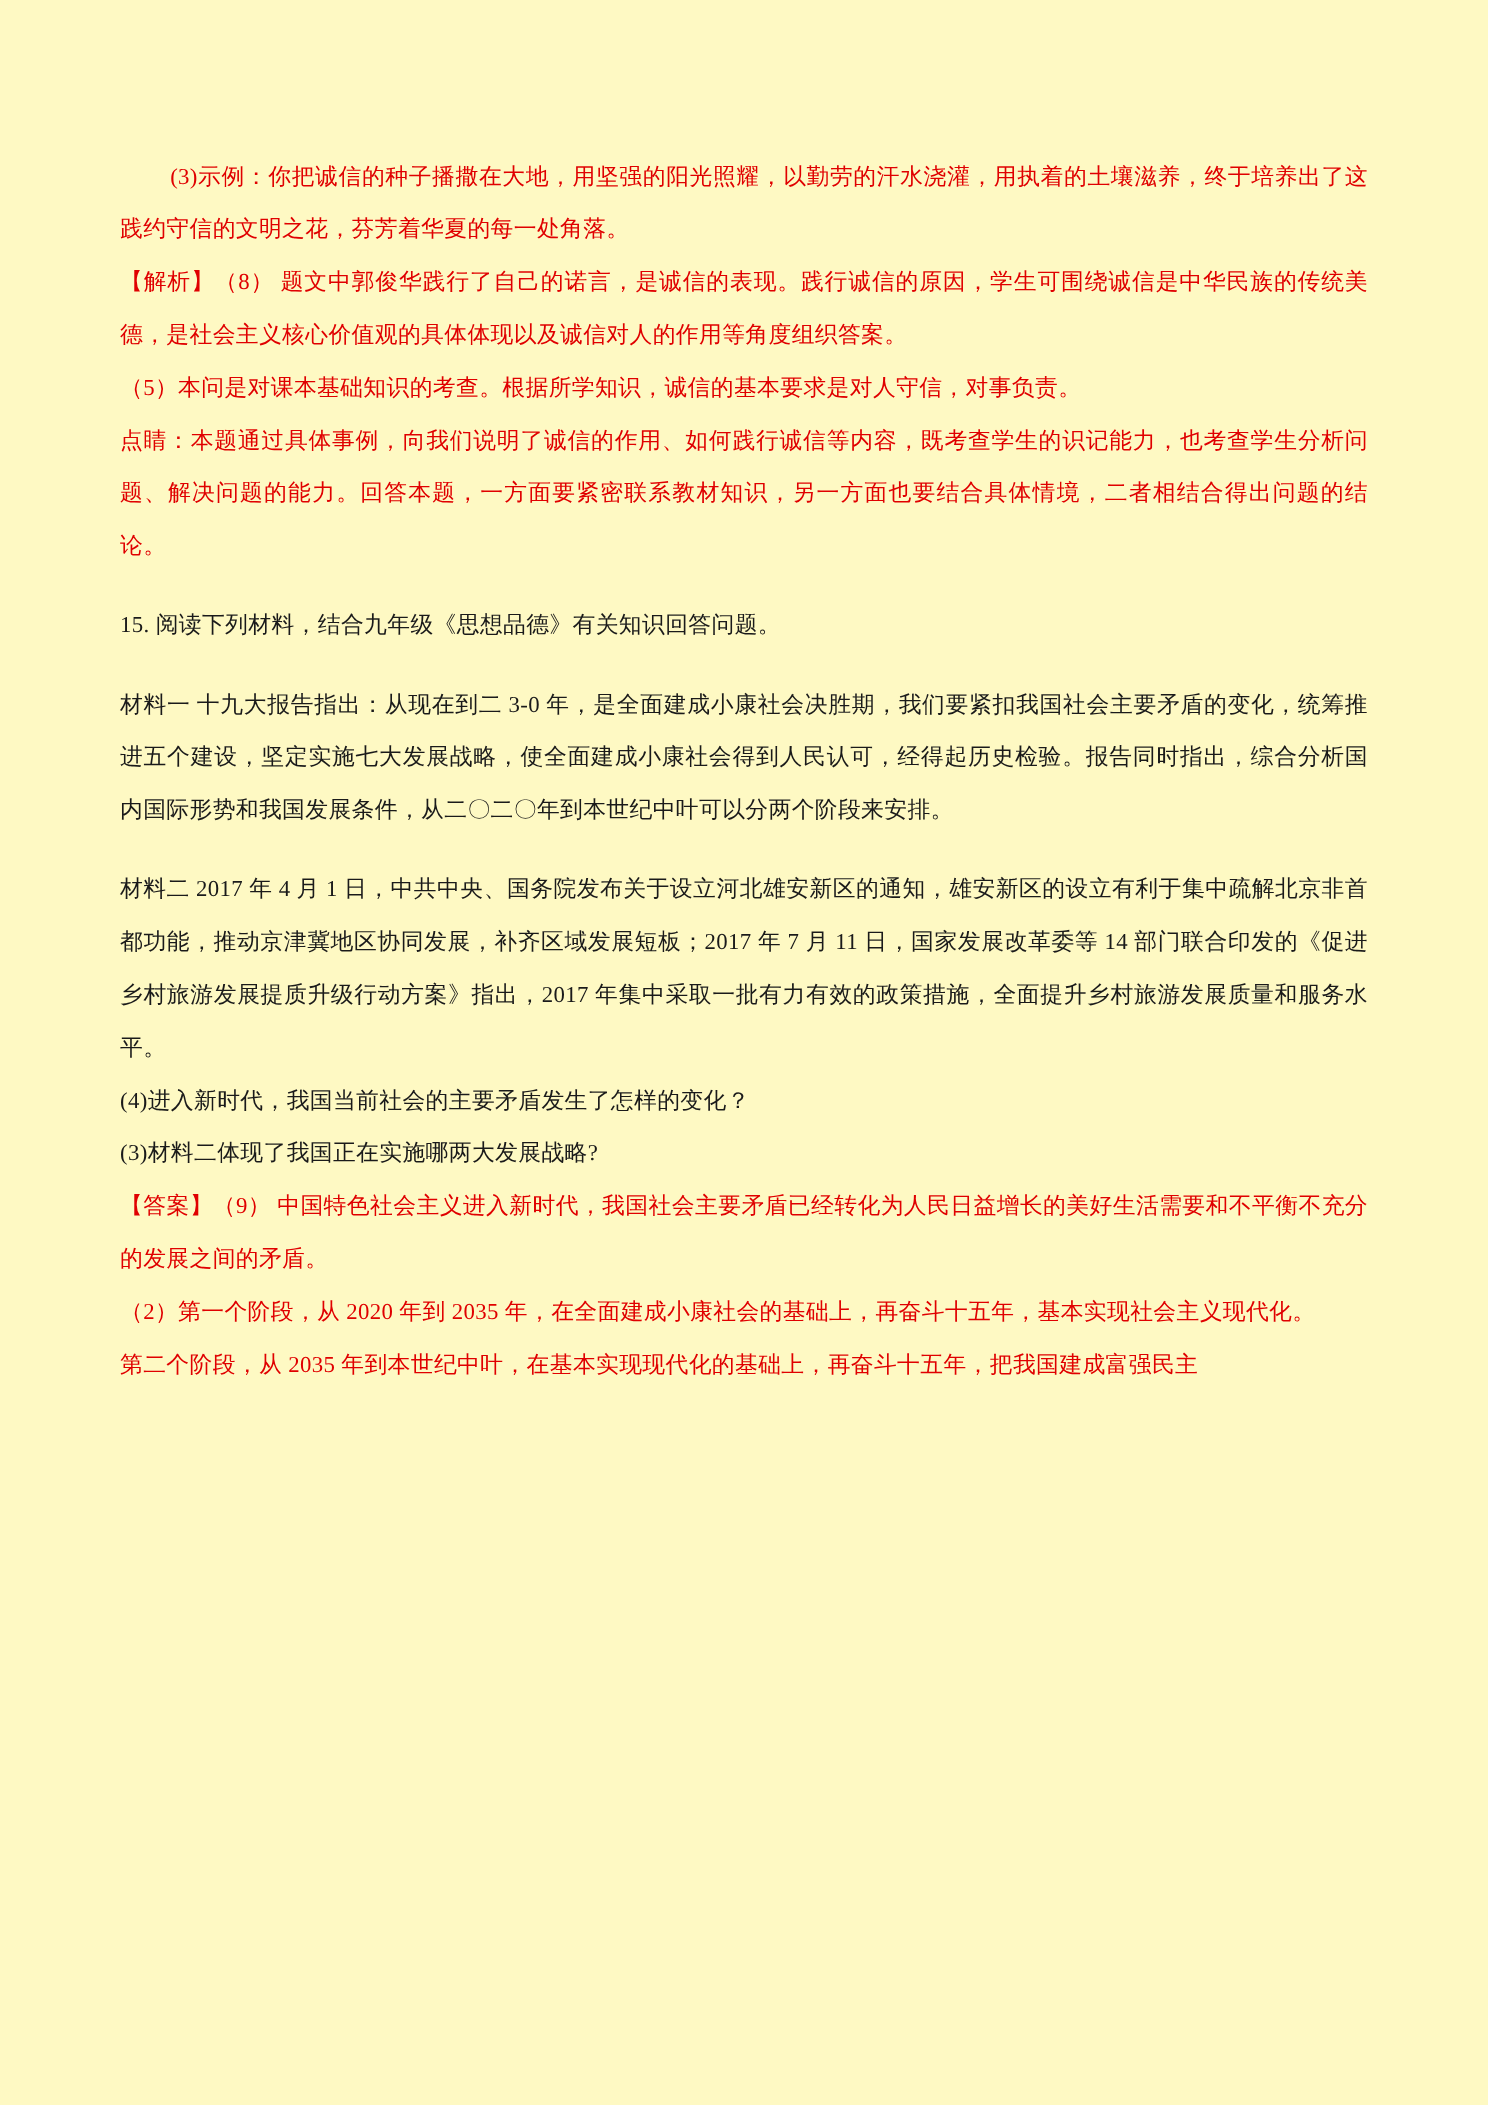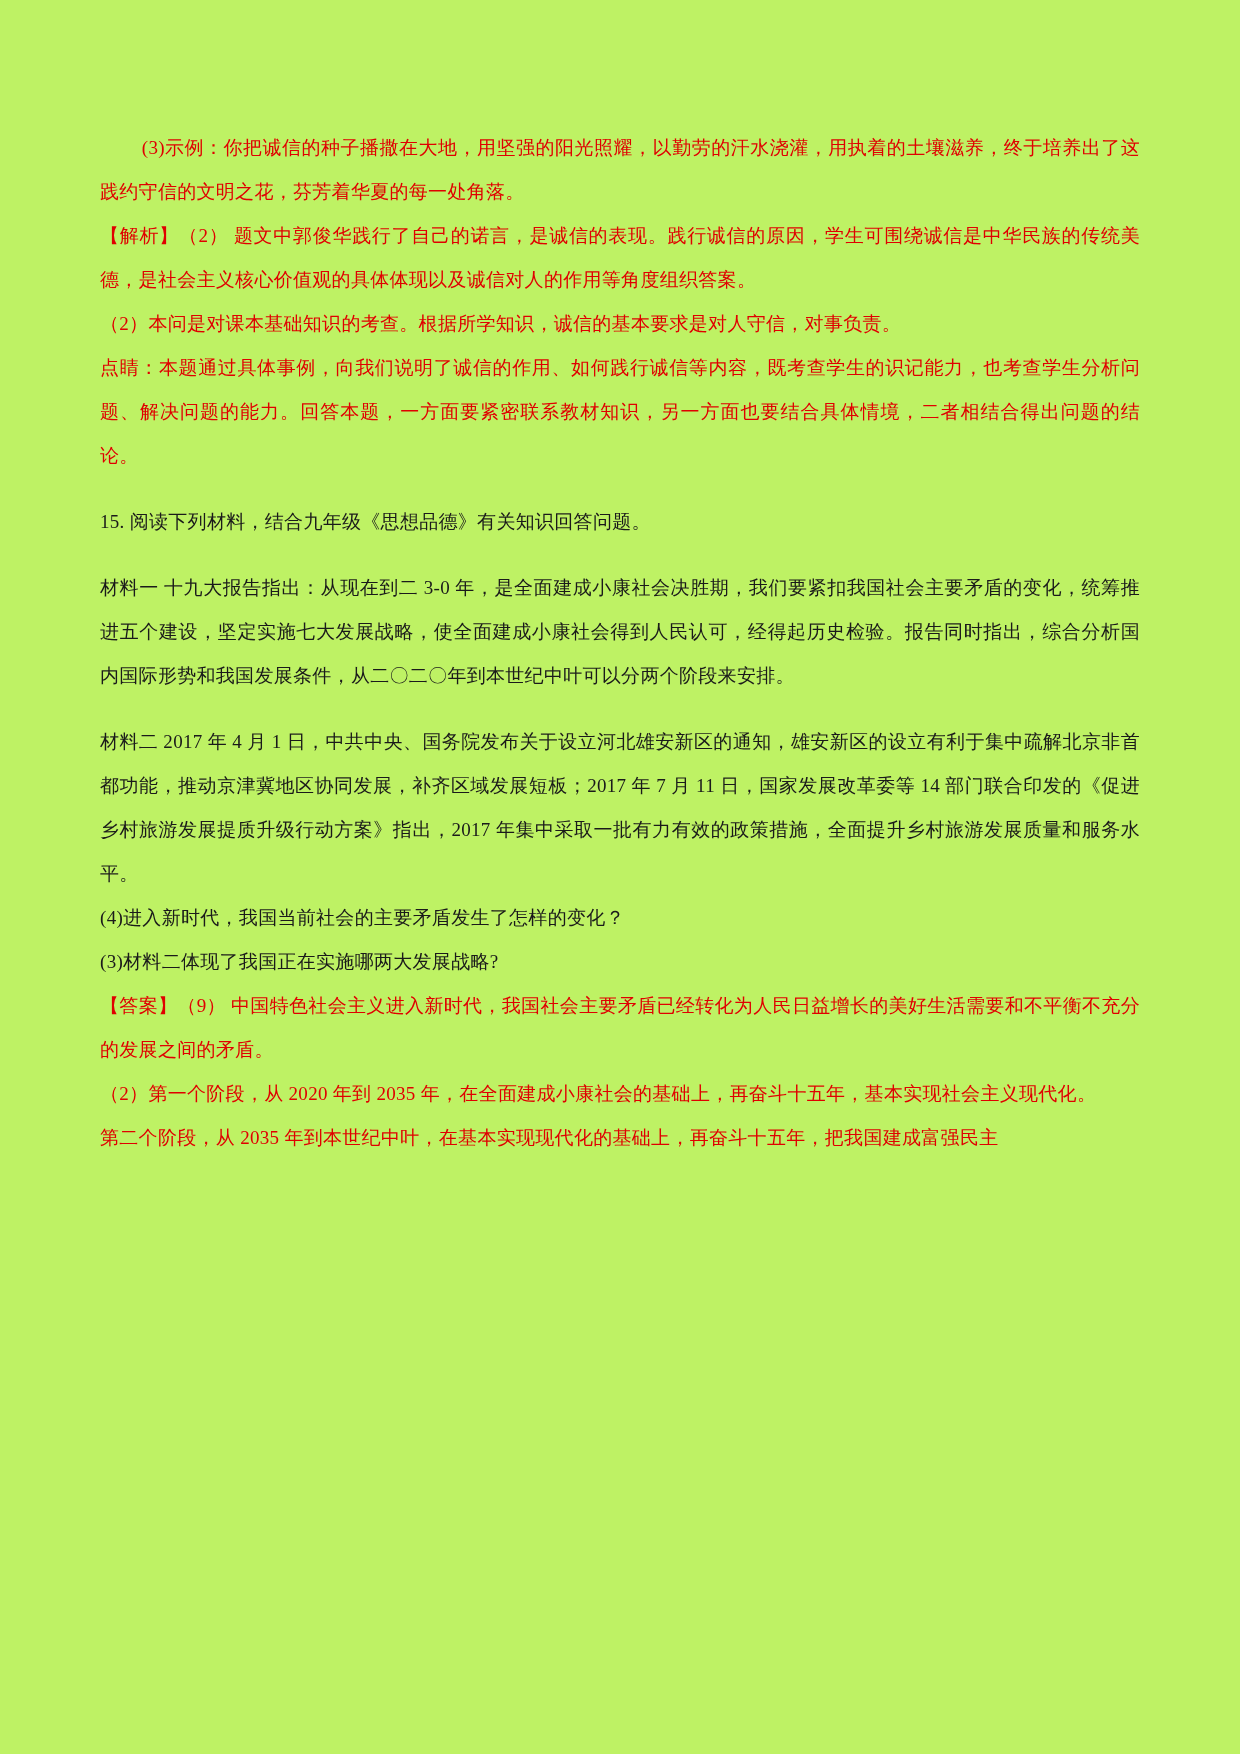--- a/index.html
+++ b/index.html
@@ -1,21 +1,21 @@
 <!DOCTYPE html>
 <html><head>
 <meta charset="utf-8">
 <style>
   * { margin: 0; padding: 0; box-sizing: border-box; }
   html, body { background: #ffffff; }
   .page {
     position: relative;
     width: 1240px;
     height: 1754px;
-    background: #bef264;
+    background: #fef9c3;
     overflow: hidden;
     font-family: "Liberation Serif", "DejaVu Serif", serif;
   }
   .content {
     position: absolute;
     top: 126px;
     left: 100px;
     width: 1040px;
   }
   .para {
@@ -39,22 +39,22 @@
     font-family: "Liberation Sans", "DejaVu Sans", sans-serif;
   }
   .footer span { margin: 0 6px; }
 </style>
 </head>
 <body>
 
 <div class="page">
   <div class="content">
     <div class="para red indent">(3)示例：你把诚信的种子播撒在大地，用坚强的阳光照耀，以勤劳的汗水浇灌，用执着的土壤滋养，终于培养出了这践约守信的文明之花，芬芳着华夏的每一处角落。</div>
-    <div class="para red">【解析】（2） 题文中郭俊华践行了自己的诺言，是诚信的表现。践行诚信的原因，学生可围绕诚信是中华民族的传统美德，是社会主义核心价值观的具体体现以及诚信对人的作用等角度组织答案。</div>
-    <div class="para red">（2）本问是对课本基础知识的考查。根据所学知识，诚信的基本要求是对人守信，对事负责。</div>
+    <div class="para red">【解析】（8） 题文中郭俊华践行了自己的诺言，是诚信的表现。践行诚信的原因，学生可围绕诚信是中华民族的传统美德，是社会主义核心价值观的具体体现以及诚信对人的作用等角度组织答案。</div>
+    <div class="para red">（5）本问是对课本基础知识的考查。根据所学知识，诚信的基本要求是对人守信，对事负责。</div>
     <div class="para red">点睛：本题通过具体事例，向我们说明了诚信的作用、如何践行诚信等内容，既考查学生的识记能力，也考查学生分析问题、解决问题的能力。回答本题，一方面要紧密联系教材知识，另一方面也要结合具体情境，二者相结合得出问题的结论。</div>
     <div class="para gap">15. 阅读下列材料，结合九年级《思想品德》有关知识回答问题。</div>
     <div class="para gap">材料一 十九大报告指出：从现在到二 3-0 年，是全面建成小康社会决胜期，我们要紧扣我国社会主要矛盾的变化，统筹推进五个建设，坚定实施七大发展战略，使全面建成小康社会得到人民认可，经得起历史检验。报告同时指出，综合分析国内国际形势和我国发展条件，从二〇二〇年到本世纪中叶可以分两个阶段来安排。</div>
     <div class="para gap">材料二 2017 年 4 月 1 日，中共中央、国务院发布关于设立河北雄安新区的通知，雄安新区的设立有利于集中疏解北京非首都功能，推动京津冀地区协同发展，补齐区域发展短板；2017 年 7 月 11 日，国家发展改革委等 14 部门联合印发的《促进乡村旅游发展提质升级行动方案》指出，2017 年集中采取一批有力有效的政策措施，全面提升乡村旅游发展质量和服务水平。</div>
     <div class="para">(4)进入新时代，我国当前社会的主要矛盾发生了怎样的变化？</div>
     <div class="para">(3)材料二体现了我国正在实施哪两大发展战略?</div>
     <div class="para red">【答案】（9） 中国特色社会主义进入新时代，我国社会主要矛盾已经转化为人民日益增长的美好生活需要和不平衡不充分的发展之间的矛盾。</div>
     <div class="para red">（2）第一个阶段，从 2020 年到 2035 年，在全面建成小康社会的基础上，再奋斗十五年，基本实现社会主义现代化。</div>
     <div class="para red">第二个阶段，从 2035 年到本世纪中叶，在基本实现现代化的基础上，再奋斗十五年，把我国建成富强民主</div>
   </div>

